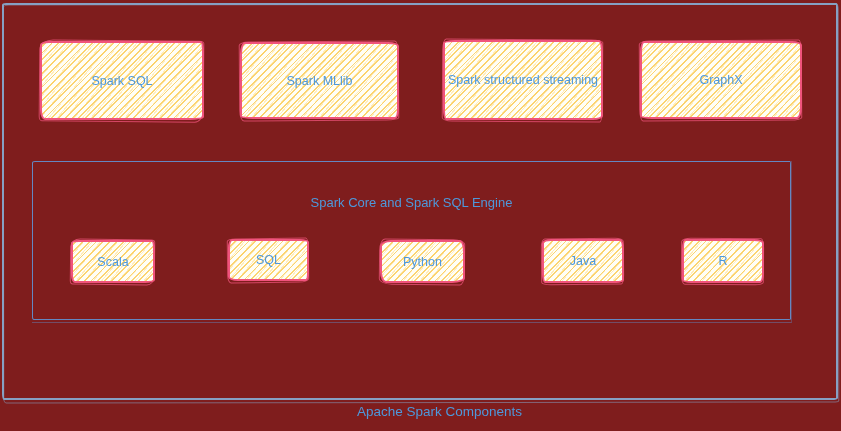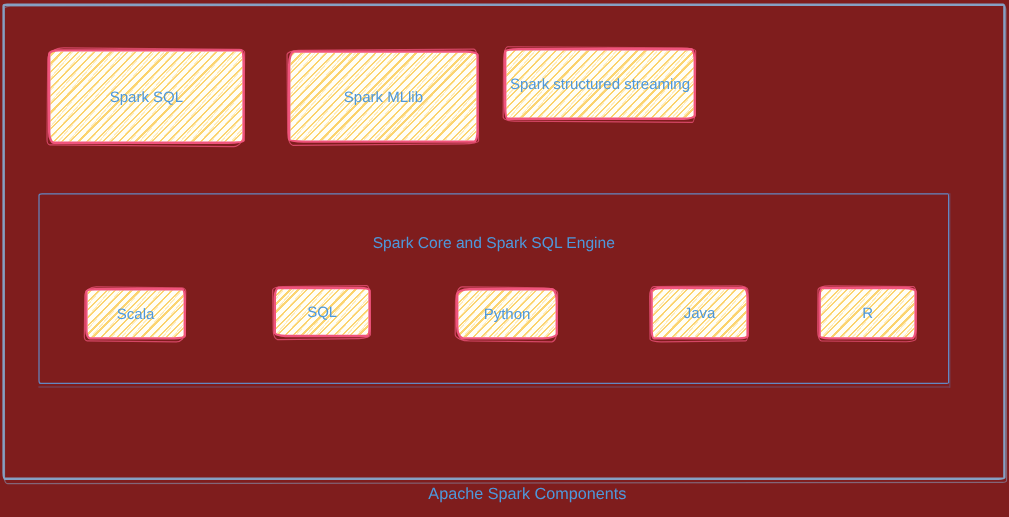--- a/index.html
+++ b/index.html
@@ -61,21 +61,21 @@
     pointer-events: none;
   }
 
   
   .comp-1 { left: 40px;  top: 41px; width: 164px; height: 79px;
             border-radius: 9px 3px 14px 5px / 4px 11px 3px 10px; }
   .comp-1::after { border-radius: 14px 5px 9px 3px / 10px 3px 12px 5px; transform: rotate(0.5deg); }
   .comp-2 { left: 240px; top: 42px; width: 159px; height: 77px;
             border-radius: 5px 11px 4px 13px / 12px 4px 10px 3px; }
   .comp-2::after { border-radius: 10px 4px 13px 5px / 4px 12px 3px 11px; transform: rotate(-0.45deg); }
-  .comp-3 { left: 420px; top: 40px; width: 160px; height: 60px;
+  .comp-3 { left: 443px; top: 40px; width: 160px; height: 80px;
             border-radius: 12px 4px 10px 3px / 3px 12px 4px 11px; }
   .comp-3::after { border-radius: 4px 12px 3px 10px / 11px 3px 12px 4px; transform: rotate(0.4deg); }
   .comp-4 { left: 640px; top: 41px; width: 162px; height: 78px;
             border-radius: 4px 10px 5px 12px / 11px 4px 12px 3px; }
   .comp-4::after { border-radius: 11px 3px 12px 4px / 4px 11px 3px 12px; transform: rotate(-0.35deg); }
 
   
   .core-frame {
     position: absolute;
     left: 32px; top: 161px;
@@ -137,20 +137,23 @@
 
   <div class="sketch-box comp-1">
     <span>Spark SQL</span>
   </div>
   <div class="sketch-box comp-2">
     <span>Spark MLlib</span>
   </div>
   <div class="sketch-box comp-3">
     <span>Spark structured streaming</span>
   </div>
+  <div class="sketch-box comp-4">
+    <span>GraphX</span>
+  </div>
 
   <div class="core-frame">
     <div class="core-label">Spark Core and Spark SQL Engine</div>
 
     <div class="sketch-box lang-scala">
       <span>Scala</span>
     </div>
     <div class="sketch-box lang-sql">
       <span>SQL</span>
     </div>

